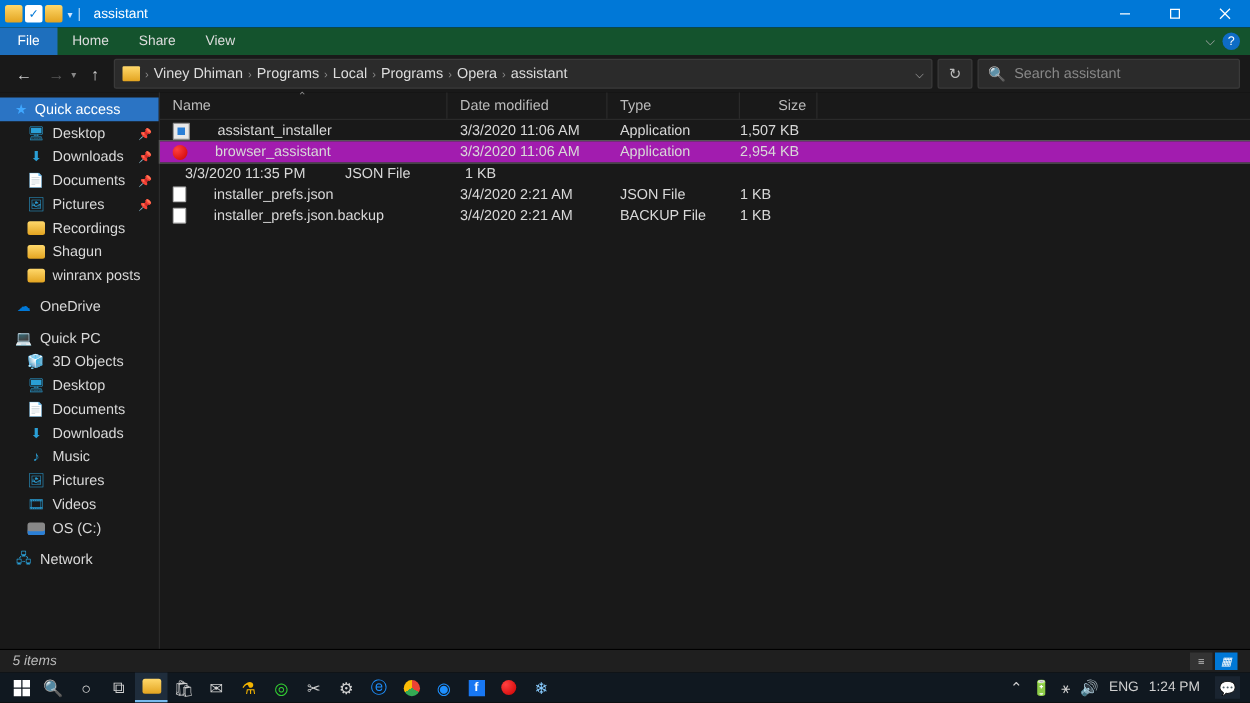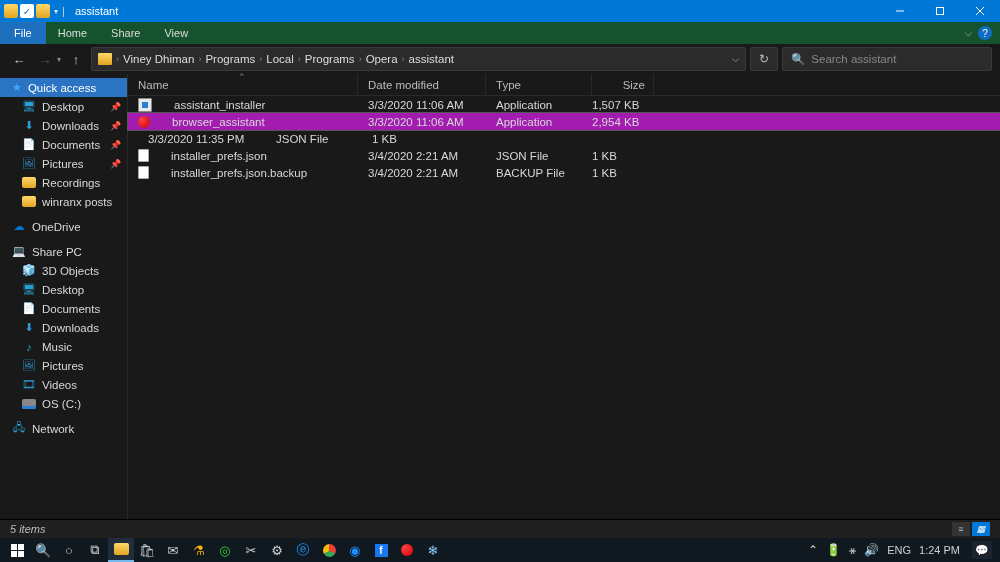--- a/index.html
+++ b/index.html
@@ -192,31 +192,35 @@
         <span class="ico blue">🖼</span>
         <span>Pictures</span>
         <span class="pin">📌</span>
       </div>
     <div class="nav-item child">
         <span class="ico folder"></span>
         <span>Recordings</span>
       </div>
     <div class="nav-item child">
         <span class="ico folder"></span>
+        <span>Shagun</span>
+      </div>
+    <div class="nav-item child">
+        <span class="ico folder"></span>
         <span>winranx posts</span>
       </div>
     <div style="height:6px"></div>
     <div class="nav-item">
         <span class="ico cloud">☁</span>
         <span>OneDrive</span>
       </div>
     <div style="height:6px"></div>
     <div class="nav-item">
         <span class="ico pc">💻</span>
-        <span>Share PC</span>
+        <span>Quick PC</span>
       </div>
     <div class="nav-item child">
         <span class="ico blue">🧊</span>
         <span>3D Objects</span>
       </div>
     <div class="nav-item child">
         <span class="ico blue">🖥</span>
         <span>Desktop</span>
       </div>
     <div class="nav-item child">

